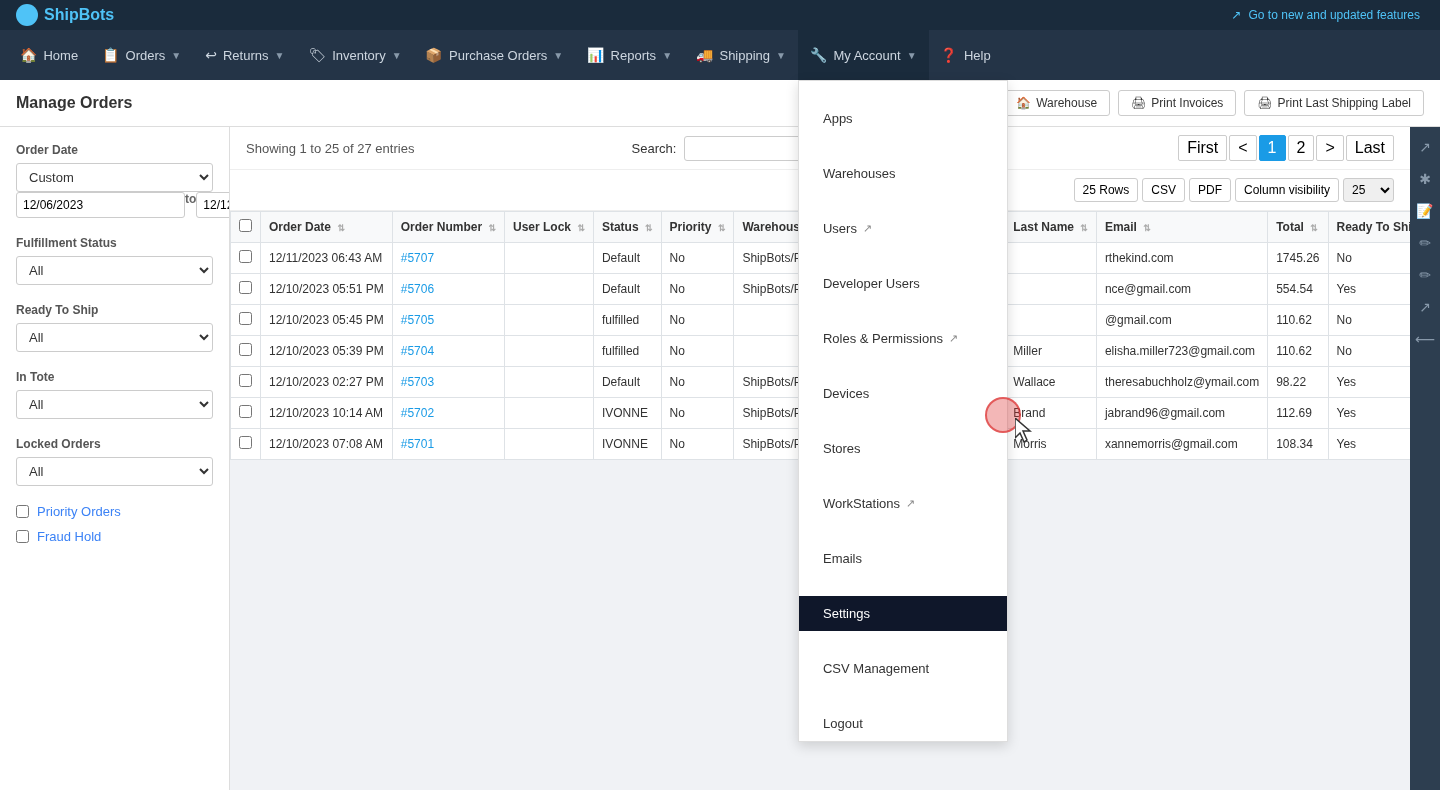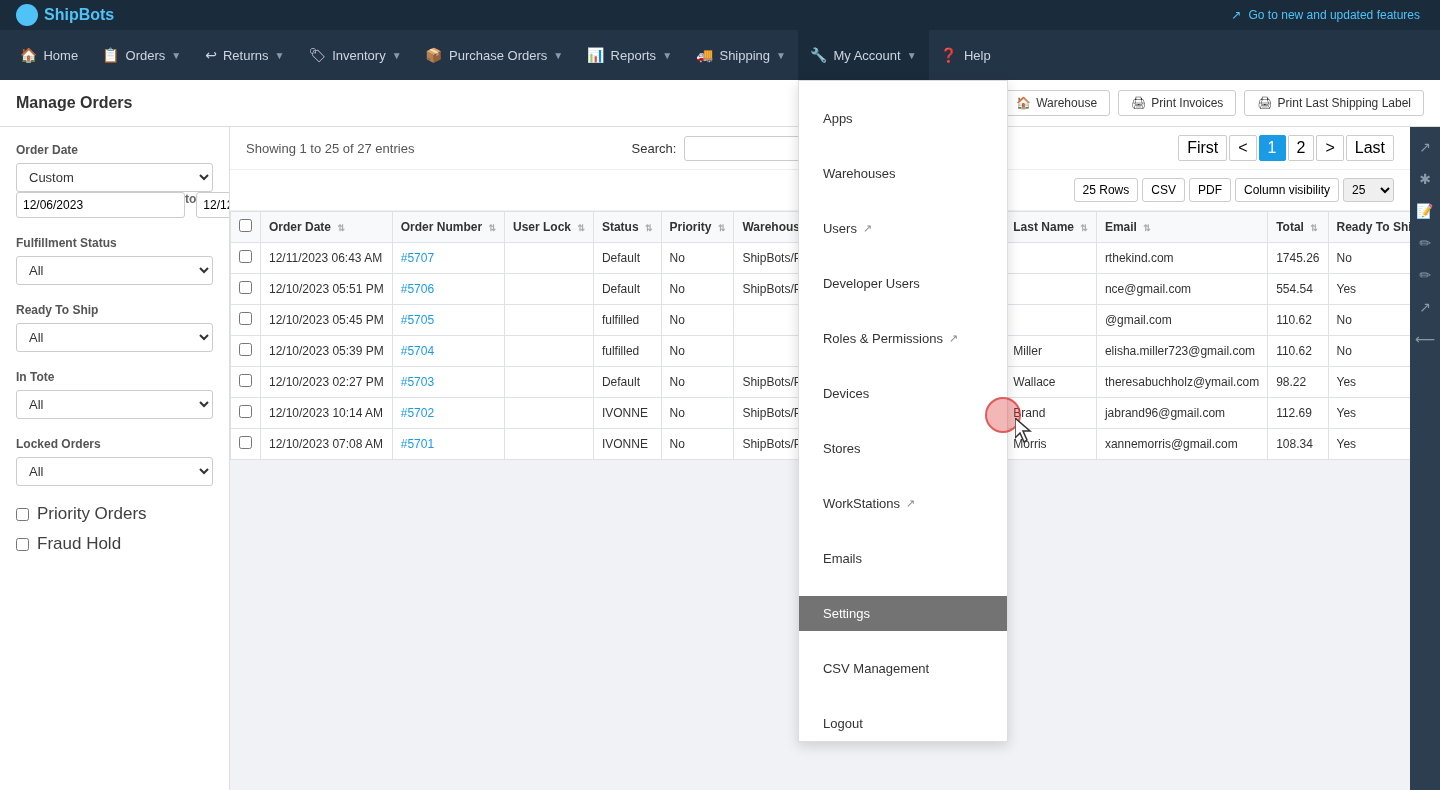--- a/index.html
+++ b/index.html
@@ -47,21 +47,21 @@
     .dropdown-item {
       padding: 10px 24px;
       cursor: pointer;
       color: #333;
       font-size: 13px;
       display: flex;
       align-items: center;
       gap: 6px;
       margin-top: 20px;
     }
-    .dropdown-item.highlighted { background: #737373; color: white; }
+    .dropdown-item.highlighted { background: #0f172a; color: white; }
     .ext-icon { font-size: 11px; color: #888; }
 
     
     .page-wrapper { display: flex; height: calc(790px - 75px); overflow: hidden; }
 
     
     .sidebar {
       width: 230px;
       background: white;
       border-right: 1px solid #ddd;
@@ -84,21 +84,21 @@
     .sidebar-date-input {
       flex: 1;
       padding: 5px 6px;
       border: 1px solid #ccc;
       border-radius: 3px;
       font-size: 12px;
     }
     .sidebar-date-sep { font-size: 12px; color: #666; font-weight: bold; }
     .checkbox-row { display: flex; align-items: center; gap: 8px; margin-bottom: 10px; }
     .checkbox-row input[type="checkbox"] { cursor: pointer; }
-    .checkbox-row label { font-size: 17px; color: #404040; cursor: pointer; }
+    .checkbox-row label { font-size: 13px; color: #3b82f6; cursor: pointer; }
 
     
     .main-content { flex: 1; overflow: auto; padding: 0; }
 
     
     .page-header {
       background: white;
       padding: 10px 16px;
       border-bottom: 1px solid #ddd;
       display: flex;

